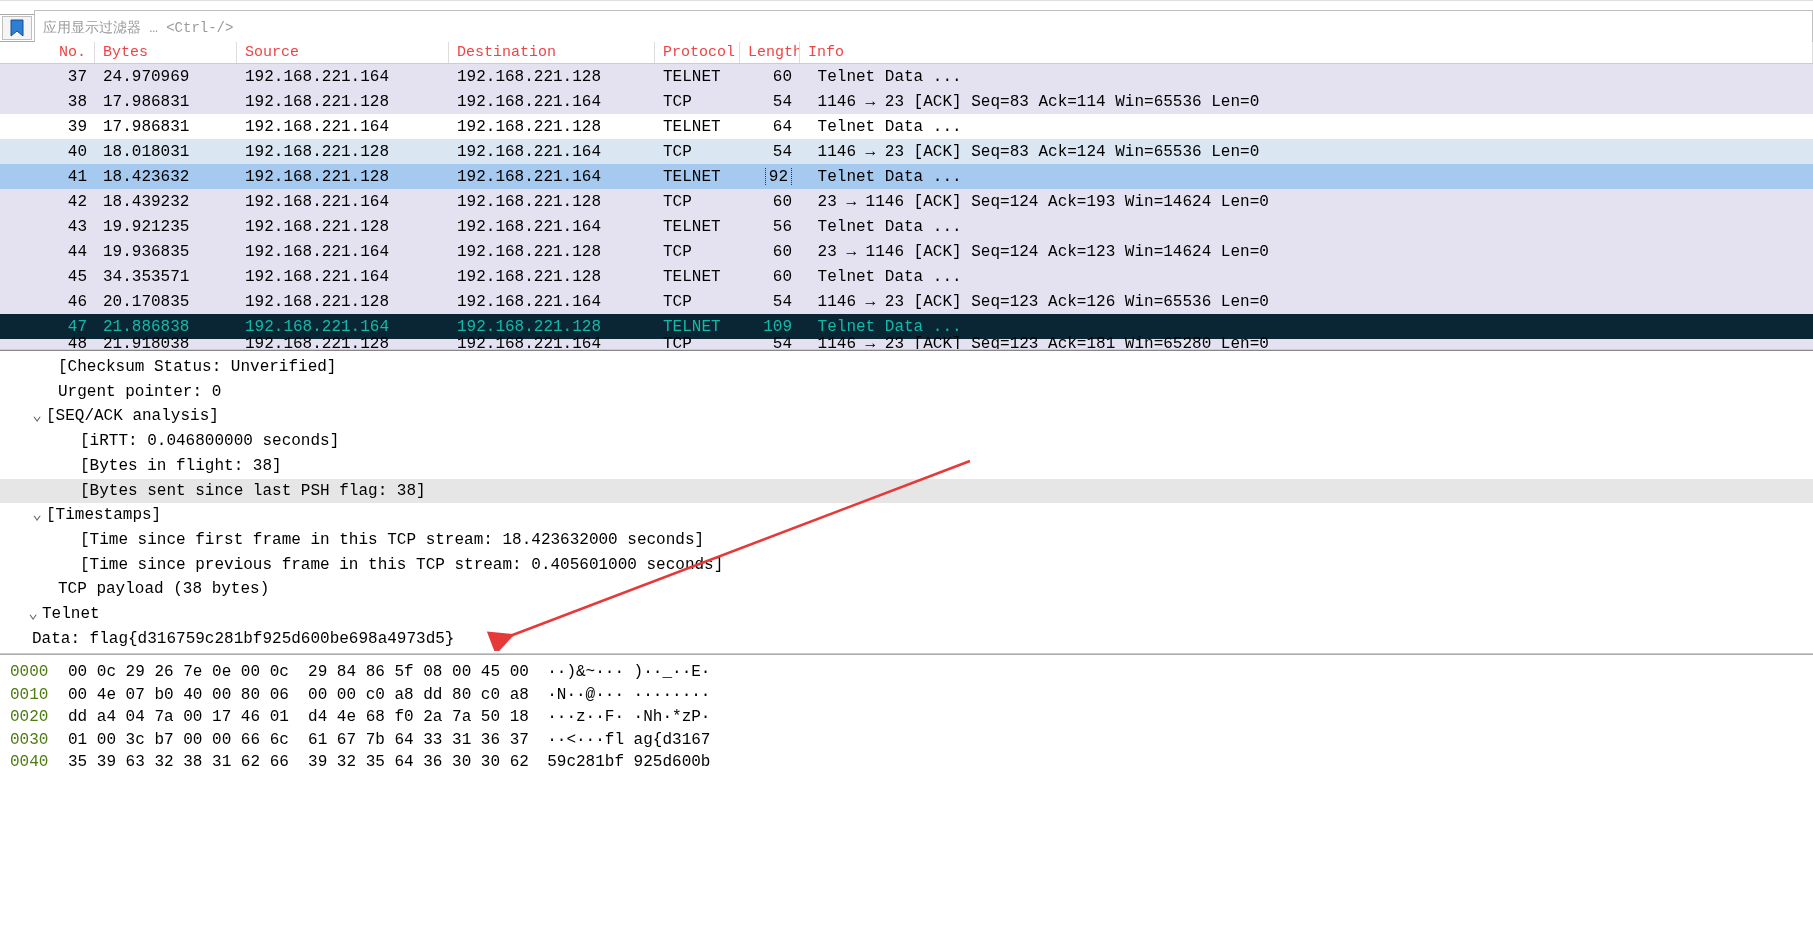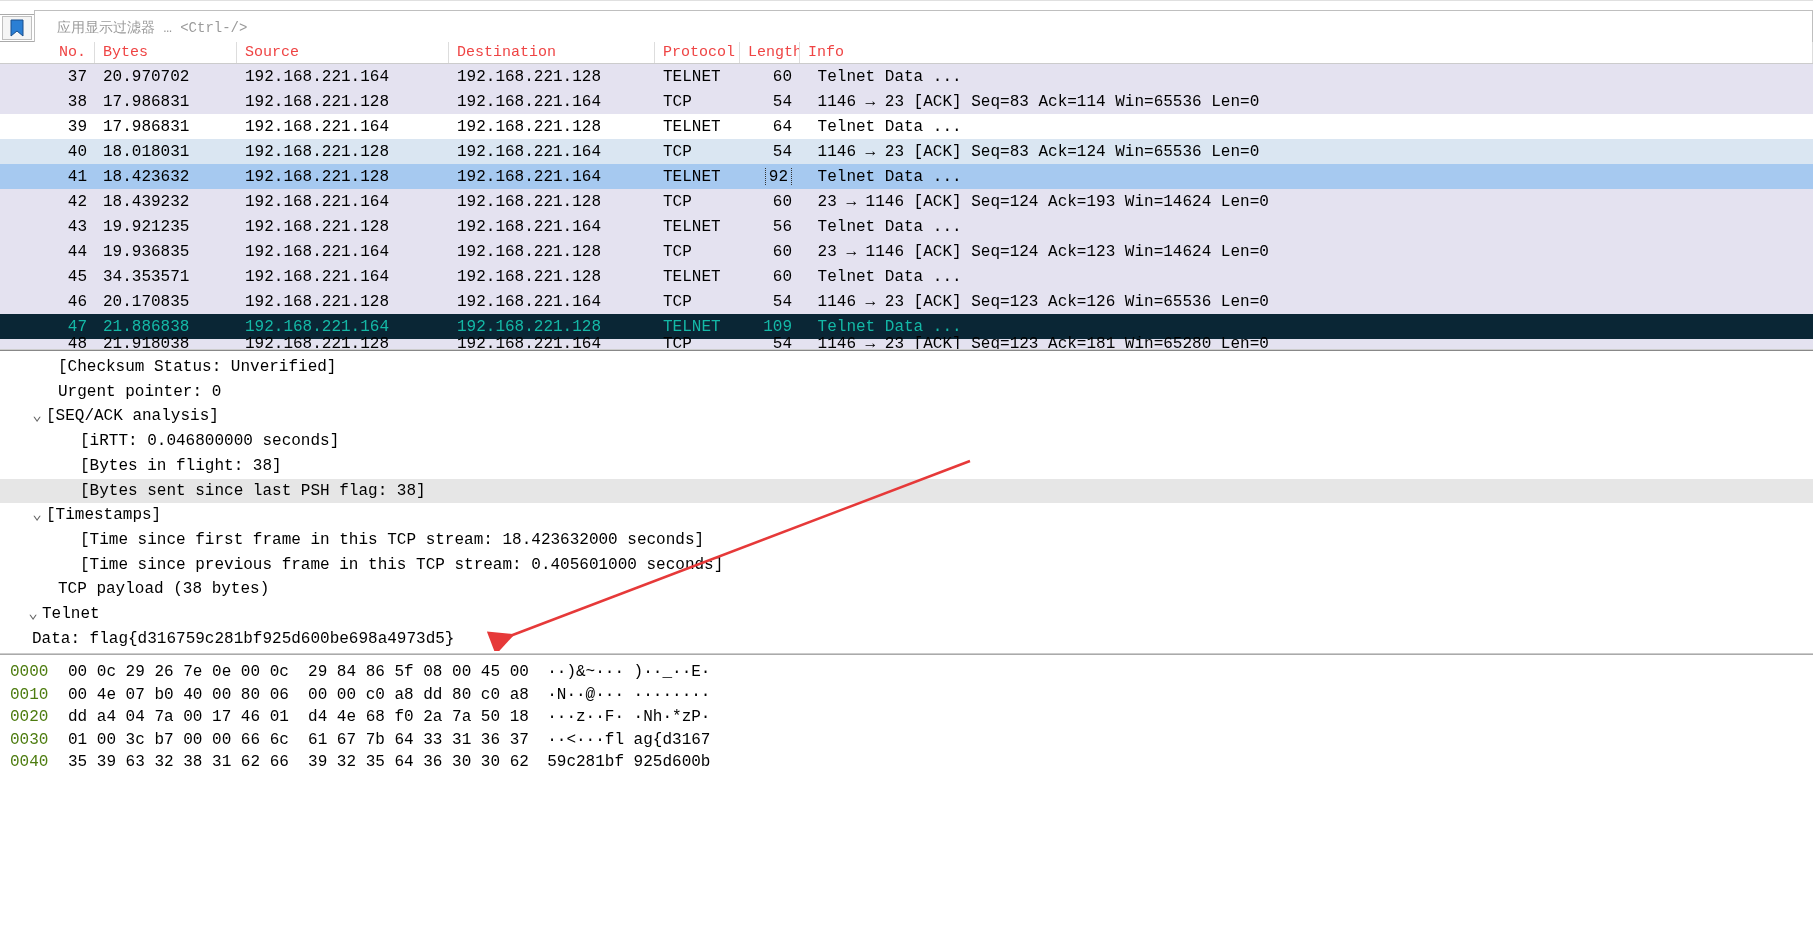--- a/index.html
+++ b/index.html
@@ -38,21 +38,21 @@
   justify-content: center;
   border: 1px solid #bfbfbf;
   margin: 0 2px;
   background: #f5f5f5;
 }
 .filter-bookmark svg { display: block; }
 .filter-input {
   flex: 1;
   height: 36px;
   border: 1px solid #bfbfbf;
-  padding: 0 22px;
+  padding: 0 8px;
   font-family: inherit;
   font-size: 14px;
   color: #777;
   background: #fff;
 }
 .filter-input::placeholder { color: #9a9a9a; }
 
 
 .packet-list {
   height: 308px;
@@ -176,21 +176,21 @@
   <div class="pl-header">
     <div class="col col-no">No.</div>
     <div class="col col-time">Bytes</div>
     <div class="col col-src">Source</div>
     <div class="col col-dst">Destination</div>
     <div class="col col-proto">Protocol</div>
     <div class="col col-len">Length</div>
     <div class="col col-info">Info</div>
   </div>
   <div class="pl-body" id="pl-body">
-      <div class="pl-row bg-lavender"><div class="col col-no">37</div><div class="col col-time">20.970702</div><div class="col col-src">192.168.221.164</div><div class="col col-dst">192.168.221.128</div><div class="col col-proto">TELNET</div><div class="col col-len">60</div><div class="col col-info"> Telnet Data ...</div></div>
+      <div class="pl-row bg-lavender"><div class="col col-no">37</div><div class="col col-time">24.970969</div><div class="col col-src">192.168.221.164</div><div class="col col-dst">192.168.221.128</div><div class="col col-proto">TELNET</div><div class="col col-len">60</div><div class="col col-info"> Telnet Data ...</div></div>
       <div class="pl-row bg-lavender"><div class="col col-no">38</div><div class="col col-time">17.986831</div><div class="col col-src">192.168.221.128</div><div class="col col-dst">192.168.221.164</div><div class="col col-proto">TCP</div><div class="col col-len">54</div><div class="col col-info"> 1146 → 23 [ACK] Seq=83 Ack=114 Win=65536 Len=0</div></div>
       <div class="pl-row bg-white"><div class="col col-no">39</div><div class="col col-time">17.986831</div><div class="col col-src">192.168.221.164</div><div class="col col-dst">192.168.221.128</div><div class="col col-proto">TELNET</div><div class="col col-len">64</div><div class="col col-info"> Telnet Data ...</div></div>
       <div class="pl-row bg-ltblue"><div class="col col-no">40</div><div class="col col-time">18.018031</div><div class="col col-src">192.168.221.128</div><div class="col col-dst">192.168.221.164</div><div class="col col-proto">TCP</div><div class="col col-len">54</div><div class="col col-info"> 1146 → 23 [ACK] Seq=83 Ack=124 Win=65536 Len=0</div></div>
       <div class="pl-row bg-sel"><div class="col col-no">41</div><div class="col col-time">18.423632</div><div class="col col-src">192.168.221.128</div><div class="col col-dst">192.168.221.164</div><div class="col col-proto">TELNET</div><div class="col col-len"><span class="len-box">92</span></div><div class="col col-info"> Telnet Data ...</div></div>
       <div class="pl-row bg-lavender"><div class="col col-no">42</div><div class="col col-time">18.439232</div><div class="col col-src">192.168.221.164</div><div class="col col-dst">192.168.221.128</div><div class="col col-proto">TCP</div><div class="col col-len">60</div><div class="col col-info"> 23 → 1146 [ACK] Seq=124 Ack=193 Win=14624 Len=0</div></div>
       <div class="pl-row bg-lavender"><div class="col col-no">43</div><div class="col col-time">19.921235</div><div class="col col-src">192.168.221.128</div><div class="col col-dst">192.168.221.164</div><div class="col col-proto">TELNET</div><div class="col col-len">56</div><div class="col col-info"> Telnet Data ...</div></div>
       <div class="pl-row bg-lavender"><div class="col col-no">44</div><div class="col col-time">19.936835</div><div class="col col-src">192.168.221.164</div><div class="col col-dst">192.168.221.128</div><div class="col col-proto">TCP</div><div class="col col-len">60</div><div class="col col-info"> 23 → 1146 [ACK] Seq=124 Ack=123 Win=14624 Len=0</div></div>
       <div class="pl-row bg-lavender"><div class="col col-no">45</div><div class="col col-time">34.353571</div><div class="col col-src">192.168.221.164</div><div class="col col-dst">192.168.221.128</div><div class="col col-proto">TELNET</div><div class="col col-len">60</div><div class="col col-info"> Telnet Data ...</div></div>
       <div class="pl-row bg-lavender"><div class="col col-no">46</div><div class="col col-time">20.170835</div><div class="col col-src">192.168.221.128</div><div class="col col-dst">192.168.221.164</div><div class="col col-proto">TCP</div><div class="col col-len">54</div><div class="col col-info"> 1146 → 23 [ACK] Seq=123 Ack=126 Win=65536 Len=0</div></div>
       <div class="pl-row dark-row"><div class="col col-no">47</div><div class="col col-time">21.886838</div><div class="col col-src">192.168.221.164</div><div class="col col-dst">192.168.221.128</div><div class="col col-proto">TELNET</div><div class="col col-len">109</div><div class="col col-info"> Telnet Data ...</div></div>

